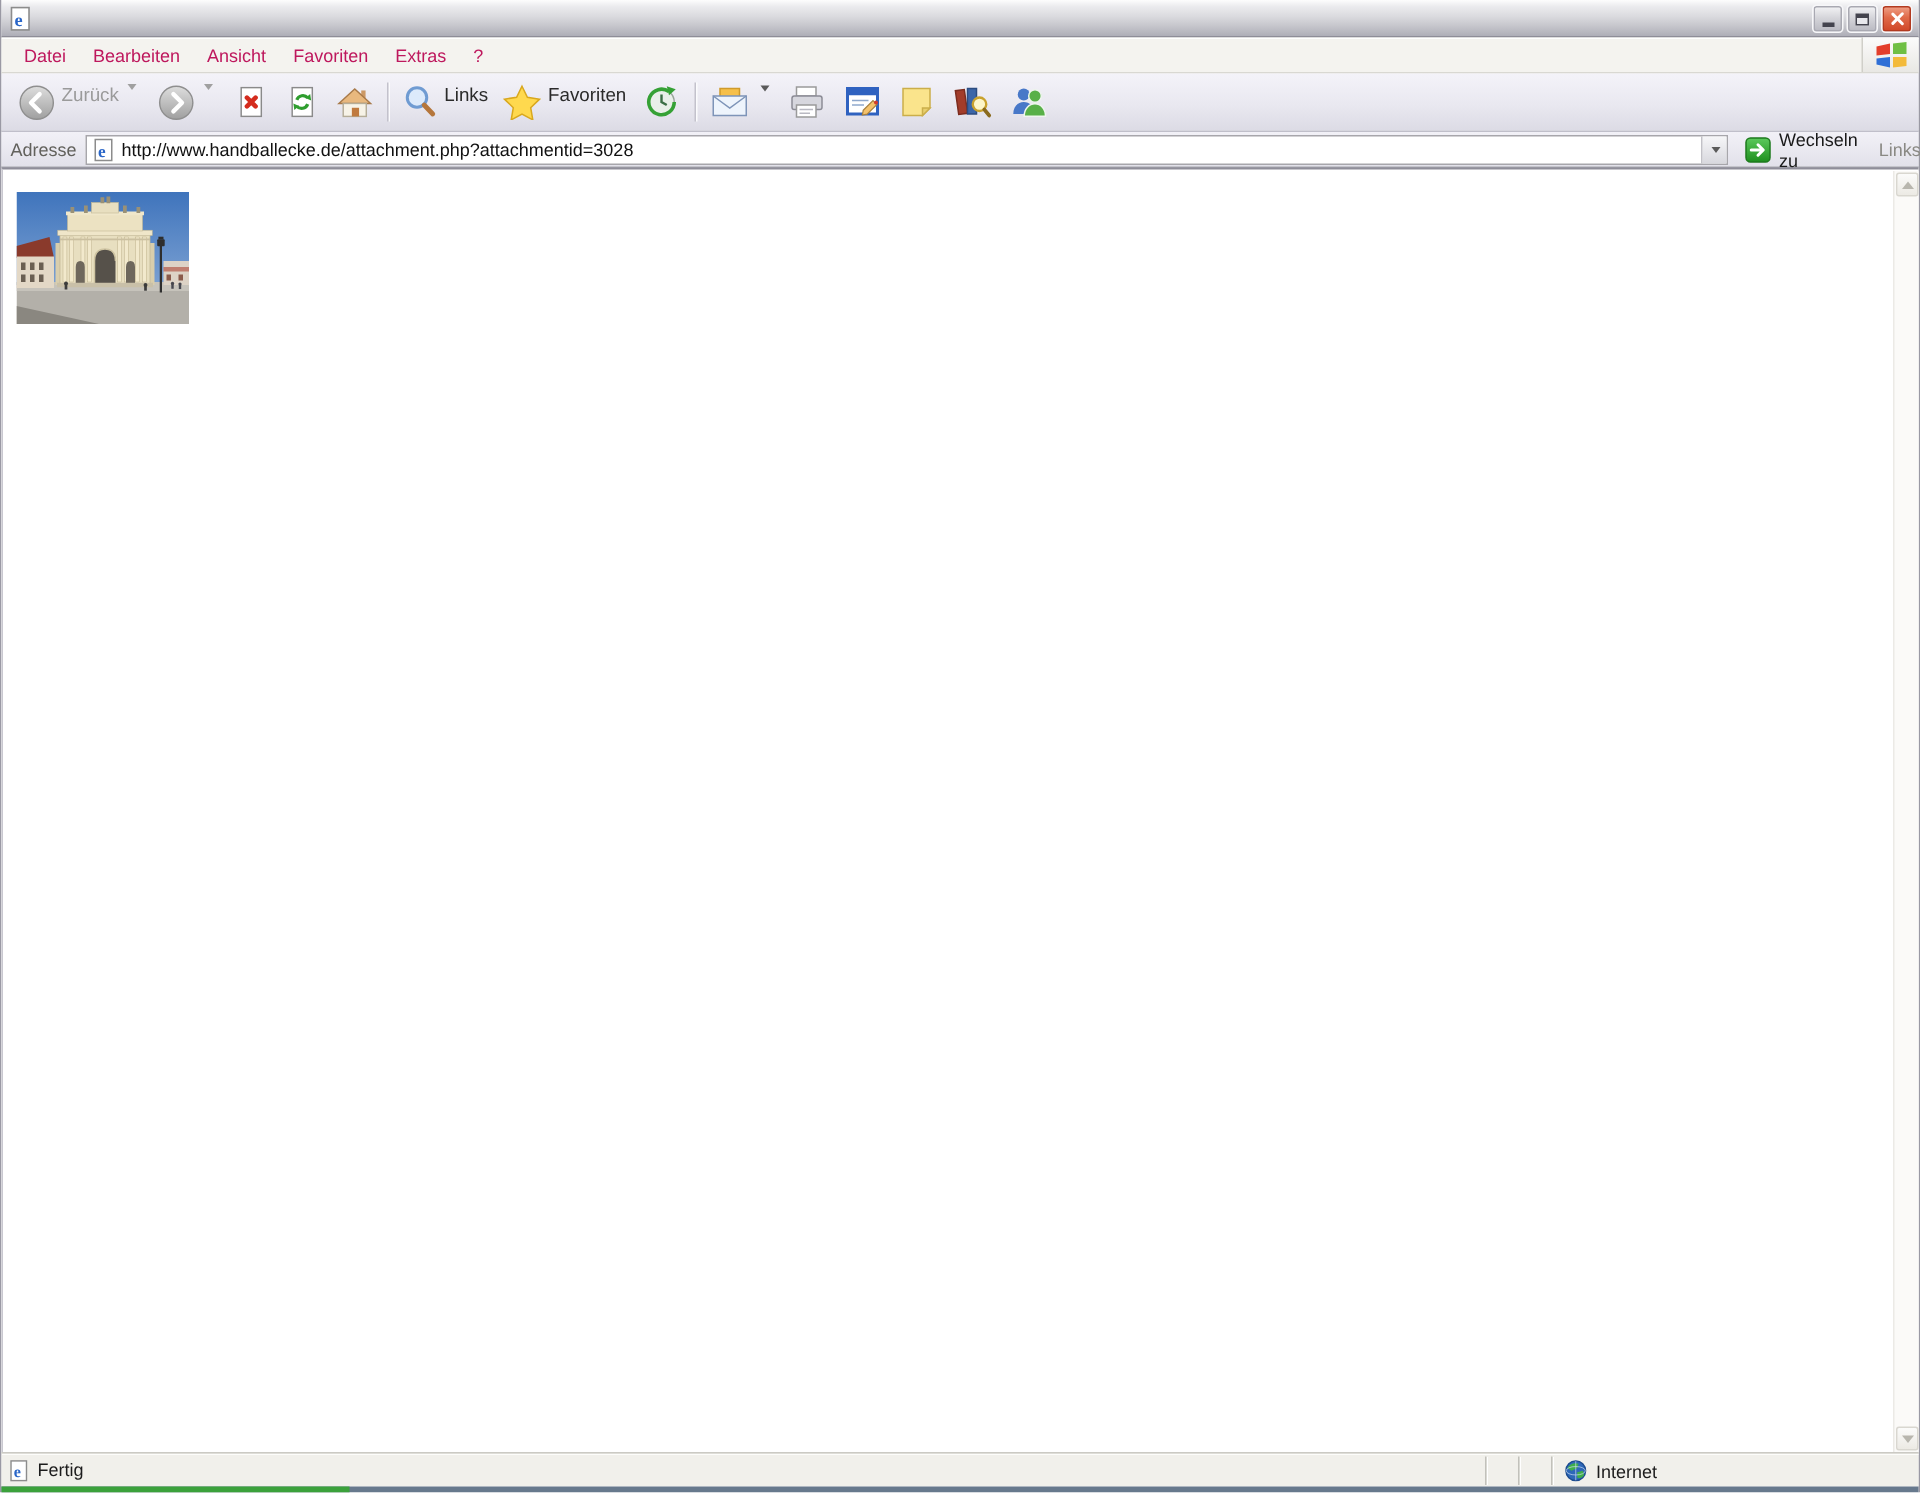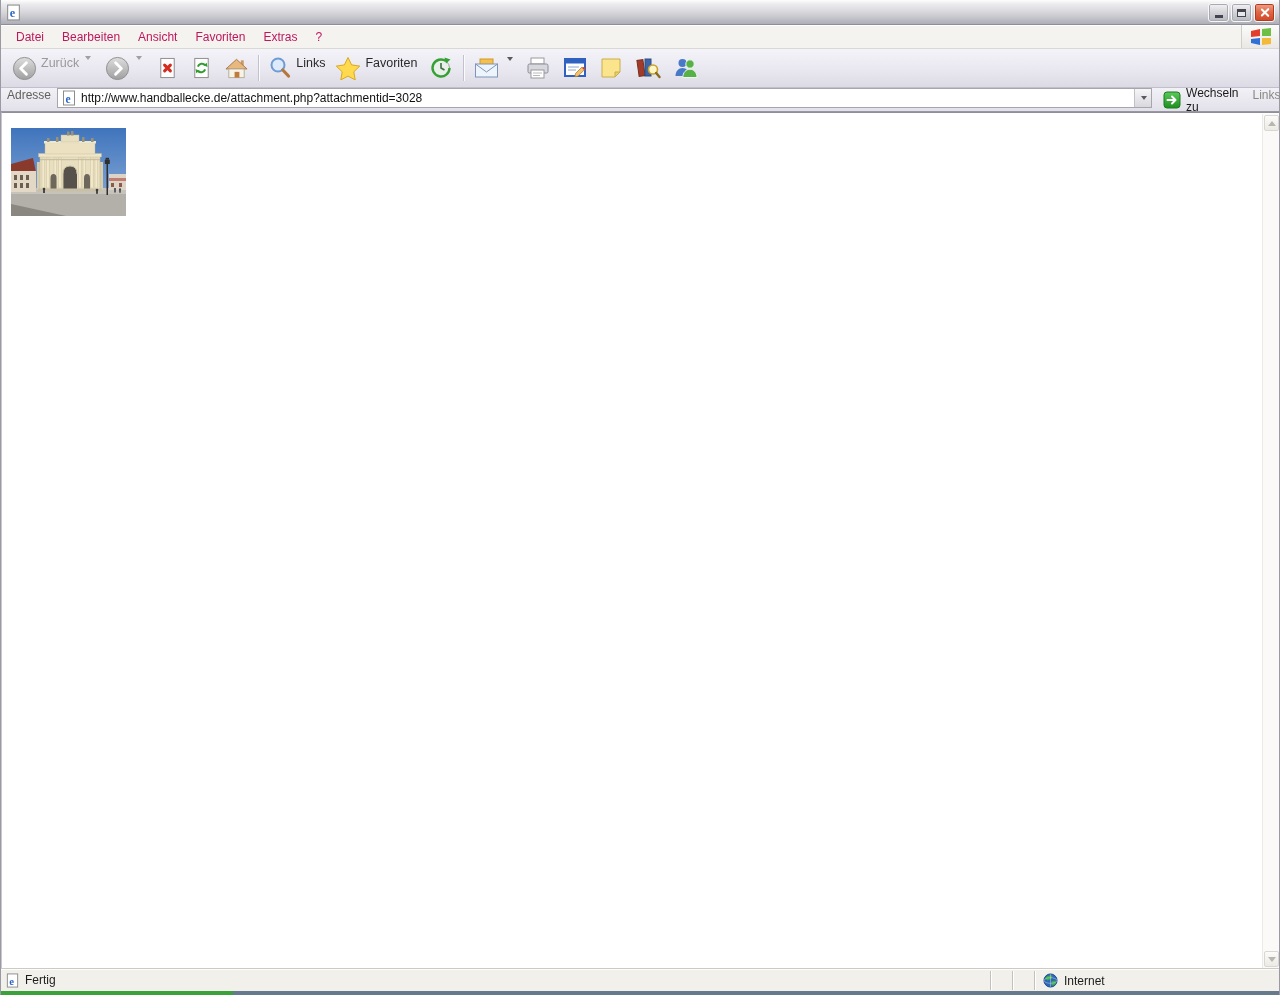--- a/index.html
+++ b/index.html
@@ -38,21 +38,21 @@
   .tb-btn { display:flex; align-items:flex-start; gap:4px; padding:2px 3px; border-radius:3px; }
   .tb-label { font-size:12.5px; color:#2a2a2a; }
   .tb-label.disabled { color:#9a9a9a; }
   .tb-sep { width:1px; height:26px; background:#c3c2cc; box-shadow:1px 0 0 #fbfbfd; margin:0 6px; }
   .tri-down { width:0; height:0; border-left:3.5px solid transparent; border-right:3.5px solid transparent; border-top:4px solid #5a5a5a; margin-left:2px; }
   .tri-down.dim { border-top-color:#a0a0a0; }
 
   
   .addressbar { position:absolute; top:88px; left:0; right:0; height:24px;
     background:linear-gradient(180deg,#f2f1f7,#e2e1ea); border-bottom:1px solid #9897a2;
-    display:flex; padding-left:6px; font-size:12px; }
+    display:flex; align-items:center; padding-left:6px; font-size:12px; }
   .addr-label { color:#62615c; margin-right:6px; }
   .addr-field { display:flex; align-items:center; flex:0 0 auto; width:1095px; height:20px;
     background:#fff; border:1px solid #a7a6ab; padding-left:3px; }
   .addr-input { flex:1; border:none; outline:none; font-family:"Liberation Sans",sans-serif; font-size:12px; color:#111; padding-left:4px; }
   .addr-drop { width:17px; height:18px; background:linear-gradient(180deg,#f6f6f8,#d8d8de); border-left:1px solid #c2c1c7;
     display:flex; align-items:center; justify-content:center; }
   .go-btn { display:flex; align-items:center; gap:5px; margin-left:7px; padding:1px 4px; }
   .go-label { color:#1a1a1a; }
   .links-sep { width:1px; height:18px; background:#c3c2cc; box-shadow:1px 0 0 #fbfbfd; margin:0 6px 0 4px; }
   .links-label { color:#8a8984; padding-right:8px; }

